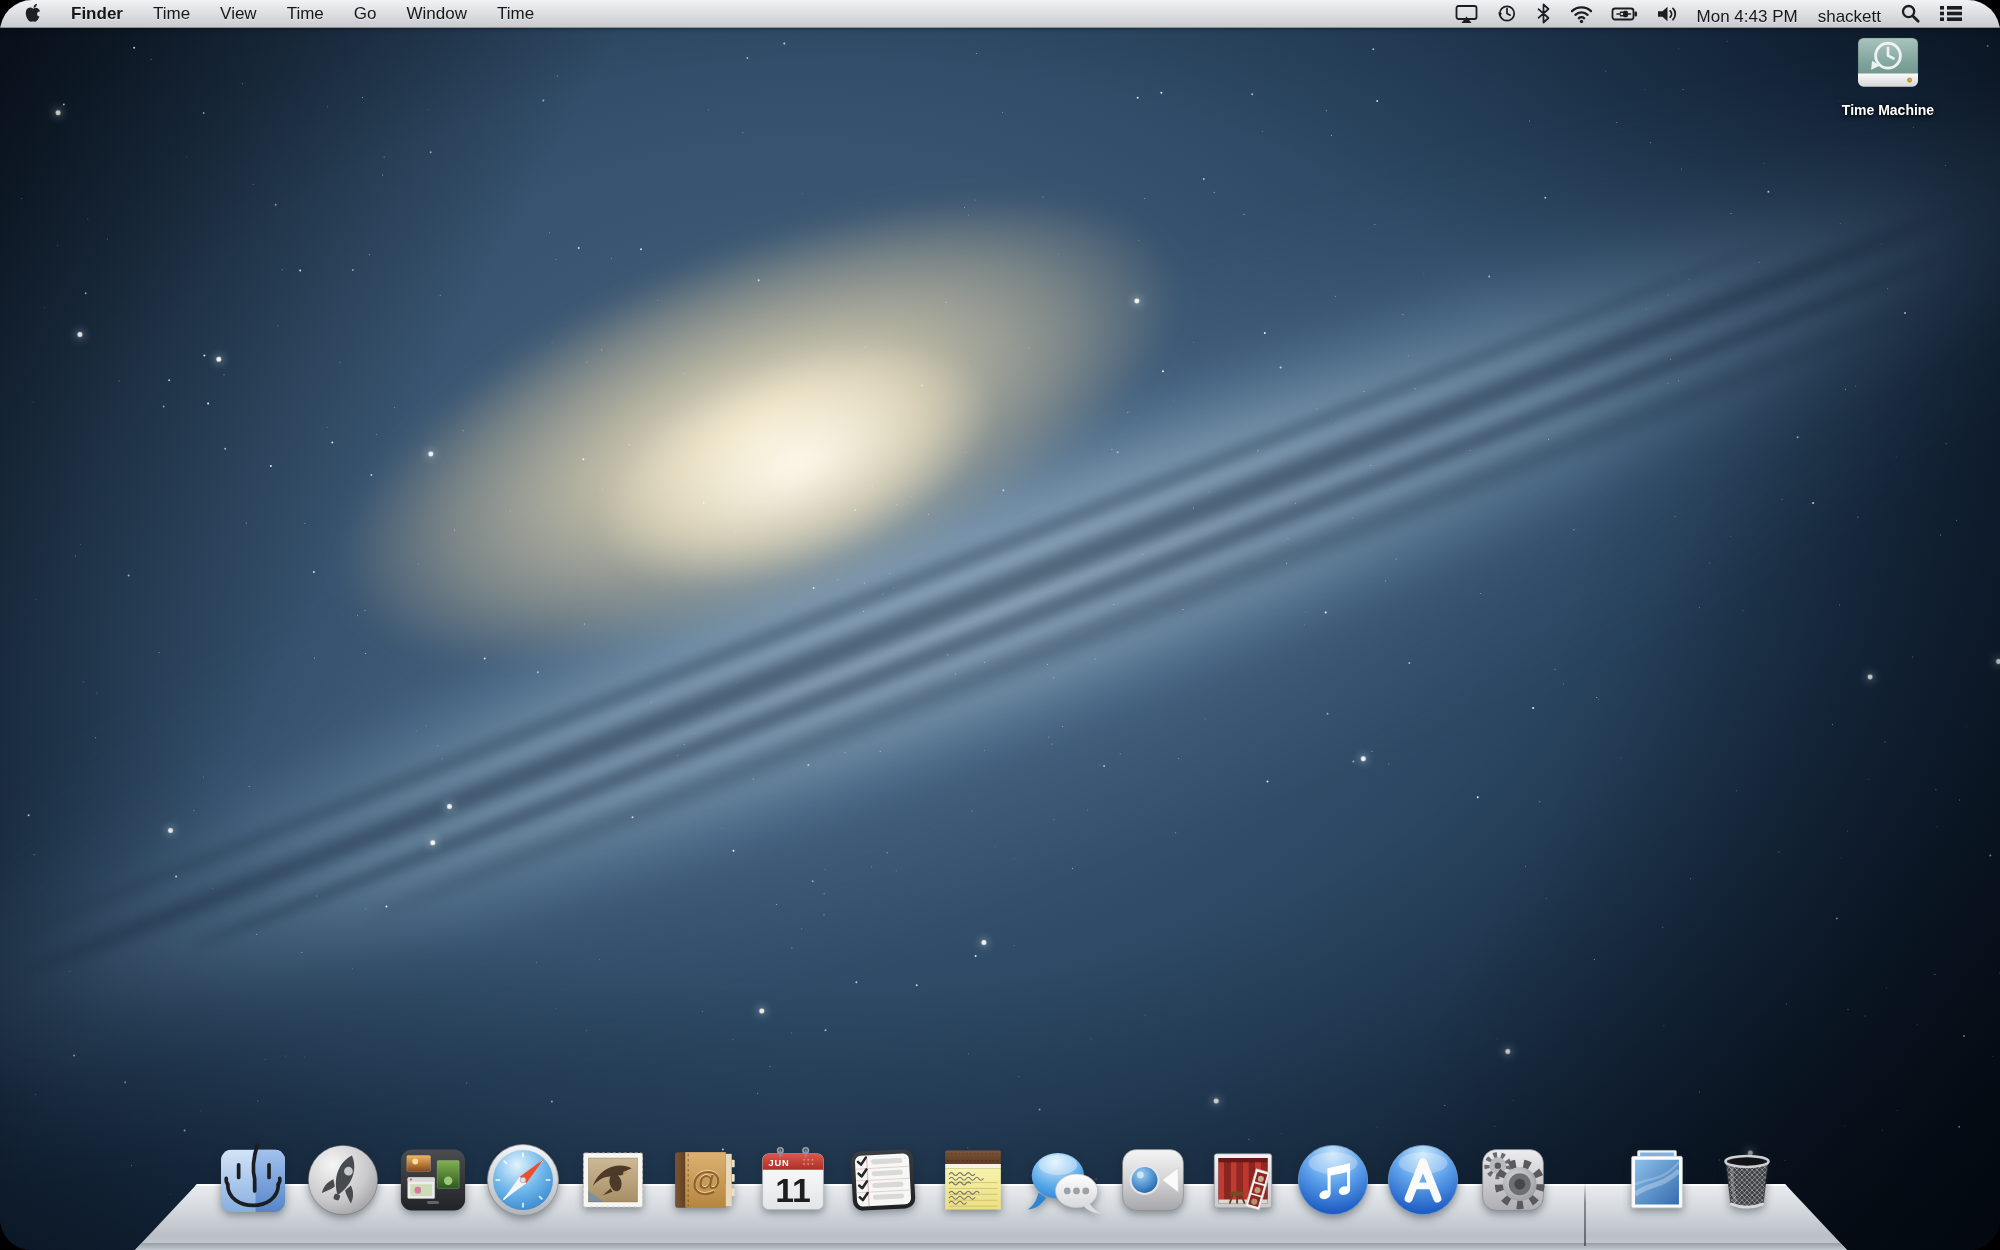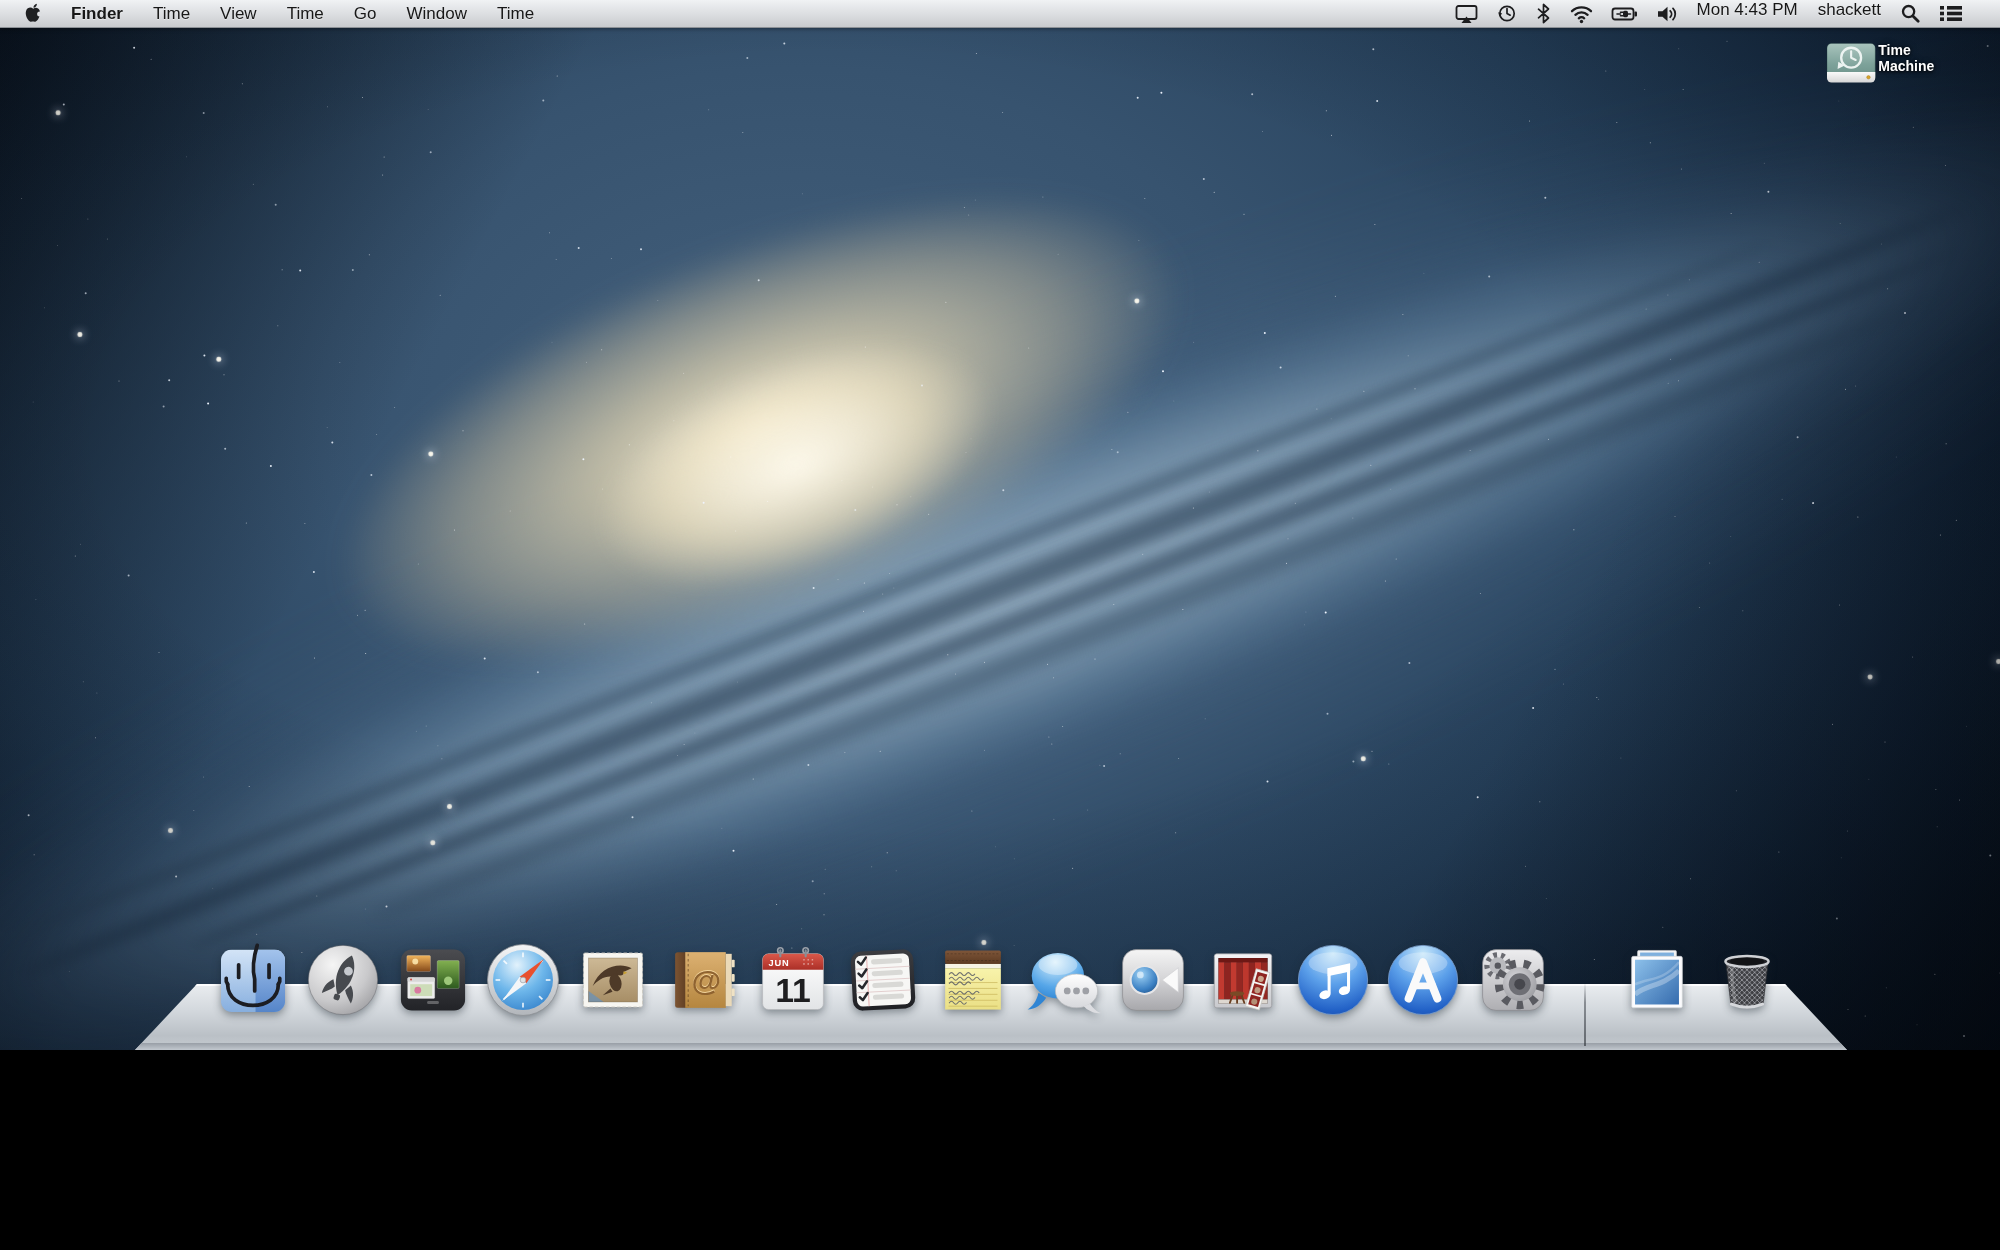--- a/index.html
+++ b/index.html
@@ -1,17 +1,17 @@
 <!DOCTYPE html>
 <html><head>
 <meta charset="utf-8">
 <style>
   html,body{margin:0;padding:0;background:#000;}
-  .screen{position:relative;width:2000px;height:1050px;overflow:hidden;
-          font-family:"Liberation Sans",sans-serif;-webkit-font-smoothing:antialiased;}
+  .screen{position:relative;width:2000px;height:1250px;overflow:hidden;
+          font-family:"Liberation Sans",sans-serif;border-radius:32px;-webkit-font-smoothing:antialiased;}
 
   
   .wallpaper{position:absolute;inset:0;background:#0a1726;}
   .wp-base{position:absolute;inset:0;background:
     linear-gradient(118deg, rgba(2,6,12,.78) 0%, rgba(2,6,12,0) 24%),
     linear-gradient(298deg, rgba(2,6,12,.62) 0%, rgba(2,6,12,0) 26%),
     radial-gradient(ellipse 1500px 1100px at 40% 40%, #44607c 0%, #37536f 32%, #26415c 58%, #152a41 80%, #0a1726 100%);}
   .band-rot{position:absolute;left:-300px;top:-100px;width:2600px;height:1400px;
             transform:rotate(-21.5deg);}
   .band-wide{position:absolute;left:-100px;top:430px;width:2800px;height:560px;border-radius:50%;
@@ -42,28 +42,28 @@
   .menu-bar{position:absolute;top:0;left:0;right:0;height:27px;z-index:40;display:flex;align-items:center;
     background:linear-gradient(180deg,#f0f2f4 0%,#dcdee1 52%,#c9cbce 100%);
     border-bottom:1px solid rgba(60,65,72,.55);
     box-shadow:0 1px 4px rgba(0,0,0,.4);
     color:#171717;font-size:17px;}
   .mb-left{display:flex;align-items:center;height:100%;}
   .apple{display:flex;align-items:center;height:100%;padding:0 14px 0 24px;}
   .menu-item{padding:0 15px;height:100%;display:flex;align-items:center;
     text-shadow:0 1px 0 rgba(255,255,255,.45);cursor:default;}
   .menu-item.app{font-weight:bold;}
-  .mb-right{margin-left:auto;display:flex;align-items:flex-start;height:100%;padding-right:28px;}
+  .mb-right{margin-left:auto;display:flex;align-items:flex-end;height:100%;padding-right:28px;}
   .mi{display:flex;align-items:center;height:100%;padding:0 9px;}
   .mb-text{padding:0 10px;text-shadow:0 1px 0 rgba(255,255,255,.45);}
   .mi svg{display:block;}
 
   
   .desktop-icon{position:absolute;left:1824px;top:36px;width:128px;z-index:10;
-    display:flex;cursor:default;}
+    display:flex;flex-direction:column;align-items:center;cursor:default;}
   .desktop-icon .di-label{margin-top:6px;font-size:14px;font-weight:bold;color:#fff;
     text-shadow:0 1px 3px rgba(0,0,0,.95), 0 0 6px rgba(0,0,0,.6);}
 
   
   .dock{position:absolute;left:0;right:0;bottom:0;height:130px;z-index:30;}
   .dock-shelf{position:absolute;bottom:0;left:135px;width:1712px;height:66px;
     background:linear-gradient(180deg,#eaedf0 0%,#d3d8dd 40%,#bac0c6 78%,#c6cbd1 100%);
     -webkit-clip-path:polygon(62px 0, calc(100% - 62px) 0, 100% 100%, 0 100%);
     clip-path:polygon(62px 0, calc(100% - 62px) 0, 100% 100%, 0 100%);}
   .dock-shelf::before{content:'';position:absolute;top:0;left:56px;right:56px;height:2px;

